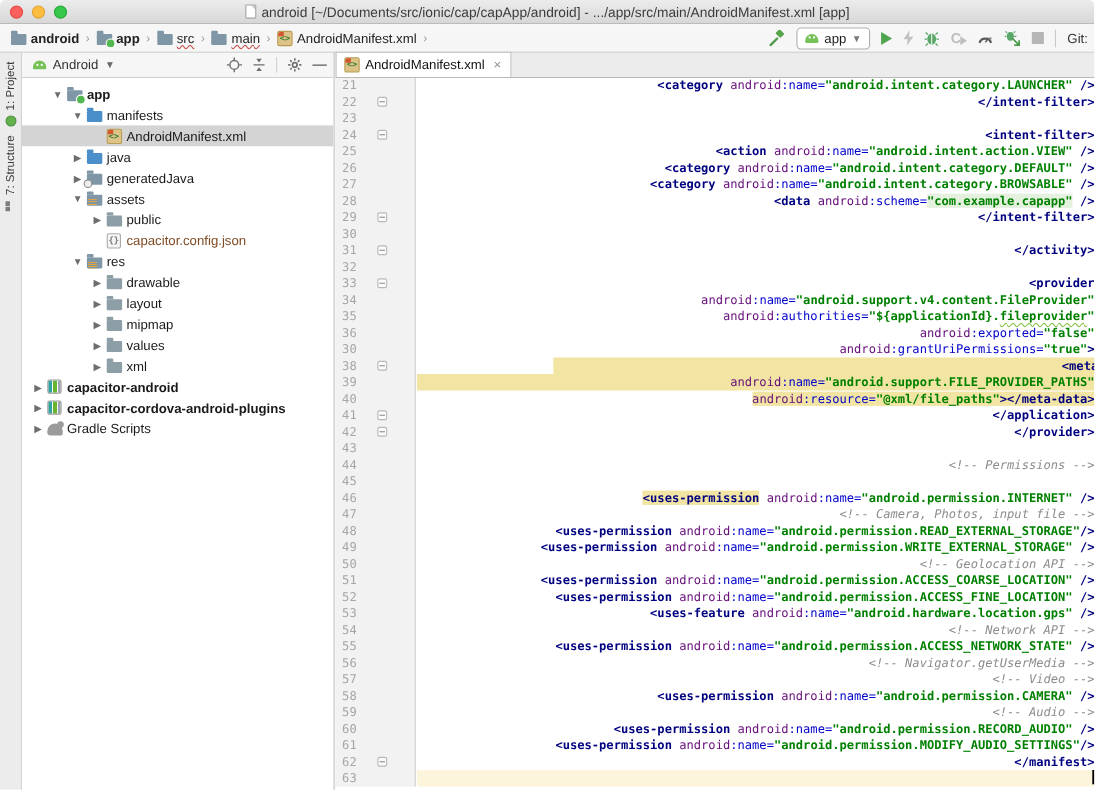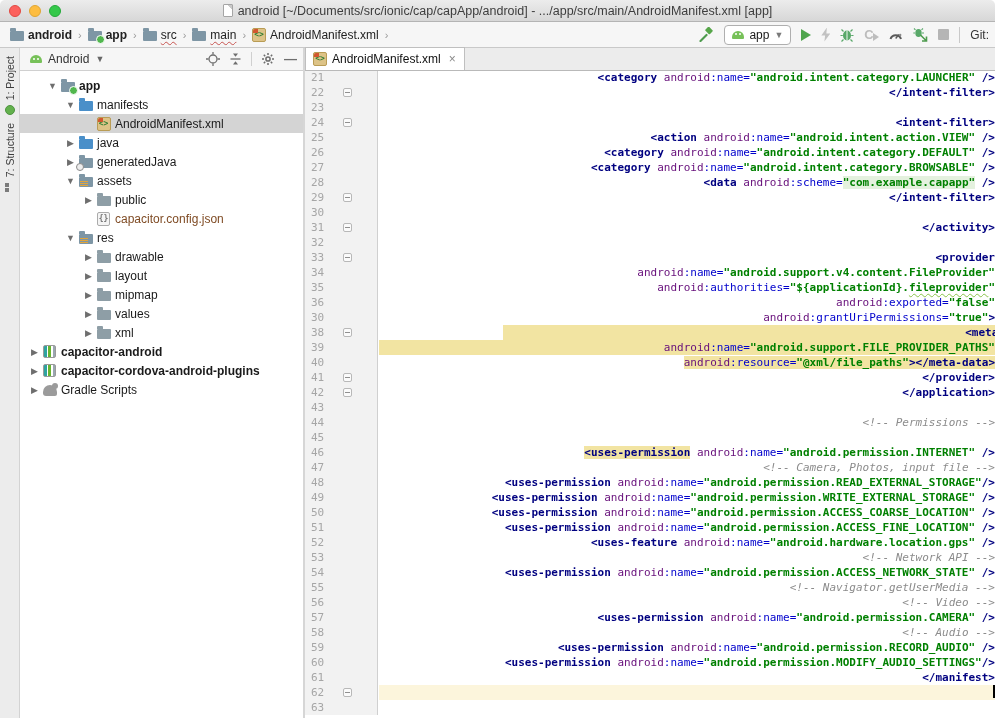--- a/index.html
+++ b/index.html
@@ -518,29 +518,30 @@
         <div class="line"><span class="p">        </span><span class="t">&lt;/activity&gt;</span></div>
         <div class="line"></div>
         <div class="line"><span class="p">        </span><span class="t">&lt;provider</span></div>
         <div class="line"><span class="p">            </span><span class="n">android</span><span class="a">:name=</span><span class="v">"android.support.v4.content.FileProvider"</span></div>
         <div class="line"><span class="p">            </span><span class="n">android</span><span class="a">:authorities=</span><span class="v">"${applicationId}.</span><span class="w">fileprovider</span><span class="v">"</span></div>
         <div class="line"><span class="p">            </span><span class="n">android</span><span class="a">:exported=</span><span class="v">"false"</span></div>
         <div class="line"><span class="p">            </span><span class="n">android</span><span class="a">:grantUriPermissions=</span><span class="v">"true"</span><span class="t">&gt;</span></div>
         <div class="line"><span class="p">            </span><span class="fillwrap"><span class="t">&lt;meta-data</span></span></div>
         <div class="line band"><span class="p">                </span><span class="n">android</span><span class="a">:name=</span><span class="v">"android.support.FILE_PROVIDER_PATHS"</span></div>
         <div class="line"><span class="p">                </span><span class="n hy">android</span><span class="a hy">:resource=</span><span class="v hy">"@xml/file_paths"</span><span class="t hy">&gt;&lt;/meta-data&gt;</span></div>
+        <div class="line"><span class="p">    </span><span class="t">&lt;/application&gt;</span></div>
         <div class="line"><span class="p">        </span><span class="t">&lt;/provider&gt;</span></div>
-        <div class="line"><span class="p">    </span><span class="t">&lt;/application&gt;</span></div>
         <div class="line"></div>
         <div class="line"><span class="p">    </span><span class="c">&lt;!-- Permissions --&gt;</span></div>
         <div class="line"></div>
         <div class="line"><span class="p">    </span><span class="t hy">&lt;uses-permission</span><span class="n"> android</span><span class="a">:name=</span><span class="v">"android.permission.INTERNET"</span><span class="p"> </span><span class="t">/&gt;</span></div>
         <div class="line"><span class="p">    </span><span class="c">&lt;!-- Camera, Photos, input file --&gt;</span></div>
         <div class="line"><span class="p">    </span><span class="t">&lt;uses-permission</span><span class="n"> android</span><span class="a">:name=</span><span class="v">"android.permission.READ_EXTERNAL_STORAGE"</span><span class="t">/&gt;</span></div>
         <div class="line"><span class="p">    </span><span class="t">&lt;uses-permission</span><span class="n"> android</span><span class="a">:name=</span><span class="v">"android.permission.WRITE_EXTERNAL_STORAGE"</span><span class="p"> </span><span class="t">/&gt;</span></div>
+        <div class="line"><span class="p">    </span><span class="c">&lt;!-- Geolocation API --&gt;</span></div>
         <div class="line"><span class="p">    </span><span class="t">&lt;uses-permission</span><span class="n"> android</span><span class="a">:name=</span><span class="v">"android.permission.ACCESS_COARSE_LOCATION"</span><span class="p"> </span><span class="t">/&gt;</span></div>
         <div class="line"><span class="p">    </span><span class="t">&lt;uses-permission</span><span class="n"> android</span><span class="a">:name=</span><span class="v">"android.permission.ACCESS_FINE_LOCATION"</span><span class="p"> </span><span class="t">/&gt;</span></div>
         <div class="line"><span class="p">    </span><span class="t">&lt;uses-feature</span><span class="n"> android</span><span class="a">:name=</span><span class="v">"android.hardware.location.gps"</span><span class="p"> </span><span class="t">/&gt;</span></div>
         <div class="line"><span class="p">    </span><span class="c">&lt;!-- Network API --&gt;</span></div>
         <div class="line"><span class="p">    </span><span class="t">&lt;uses-permission</span><span class="n"> android</span><span class="a">:name=</span><span class="v">"android.permission.ACCESS_NETWORK_STATE"</span><span class="p"> </span><span class="t">/&gt;</span></div>
         <div class="line"><span class="p">    </span><span class="c">&lt;!-- Navigator.getUserMedia --&gt;</span></div>
         <div class="line"><span class="p">    </span><span class="c">&lt;!-- Video --&gt;</span></div>
         <div class="line"><span class="p">    </span><span class="t">&lt;uses-permission</span><span class="n"> android</span><span class="a">:name=</span><span class="v">"android.permission.CAMERA"</span><span class="p"> </span><span class="t">/&gt;</span></div>
         <div class="line"><span class="p">    </span><span class="c">&lt;!-- Audio --&gt;</span></div>
         <div class="line"><span class="p">    </span><span class="t">&lt;uses-permission</span><span class="n"> android</span><span class="a">:name=</span><span class="v">"android.permission.RECORD_AUDIO"</span><span class="p"> </span><span class="t">/&gt;</span></div>

